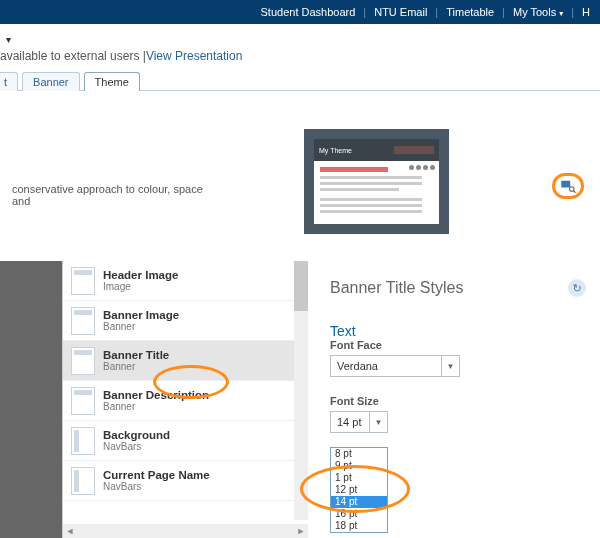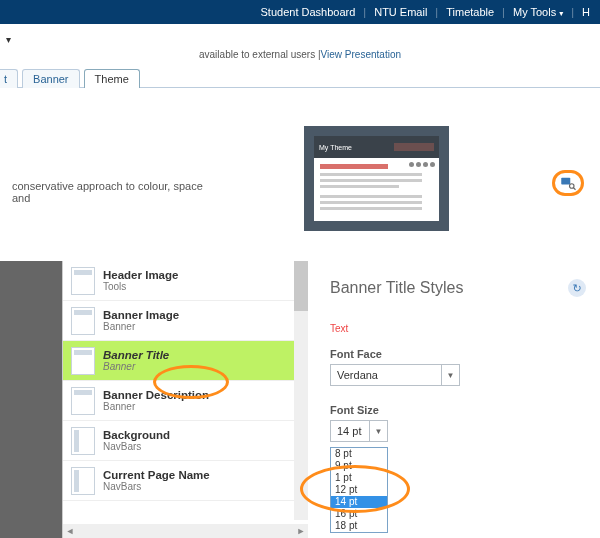--- a/index.html
+++ b/index.html
@@ -4,21 +4,21 @@
 <style>
 * { box-sizing: border-box; margin: 0; padding: 0; }
 body { font-family: Arial, sans-serif; font-size: 12px; color: #333; width: 600px; height: 538px; overflow: hidden; background: #fff; position: relative; }
 
 .topnav { background: #063d6e; height: 24px; display: flex; align-items: center; justify-content: flex-end; padding: 0 6px; color: #fff; font-size: 11px; }
 .topnav a { color: #fff; text-decoration: none; padding: 0 4px; }
 .topnav .sep { color: #6a8aa8; padding: 0 4px; }
 .topnav .chev::after { content: "▾"; font-size: 8px; margin-left: 3px; }
 
 .drop { margin: 10px 0 4px 6px; font-size: 10px; color: #333; }
-.extline { font-size: 10px; color: #555; padding-left: 0; text-align: center; }
+.extline { font-size: 12px; color: #555; padding-left: 0; }
 .extline a { color: #2a6496; text-decoration: none; }
 
 .tabs { margin-top: 8px; border-bottom: 1px solid #bcd; display: flex; gap: 4px; padding-left: 0; }
 .tab { border: 1px solid #bcd; border-bottom: none; border-top-left-radius: 3px; border-top-right-radius: 3px; padding: 3px 10px; font-size: 11px; background: #f4f8fb; color: #2a6496; position: relative; top: 1px; }
 .tab.first { border-left: none; border-top-left-radius: 0; padding-left: 4px;}
 .tab.active { background: #fff; font-weight: normal; border-color: #8ab; color: #333; }
 .tab.t1 {  }
 
 .themearea { position: relative; min-height: 170px; }
 .themedesc { font-size: 11px; color: #555; position: absolute; left: 12px; top: 92px; width: 200px; }
@@ -38,32 +38,32 @@
 .editor { position: absolute; left: 0; top: 261px; right: 0; bottom: 0; display: flex; }
 .greybar { width: 62px; background: #666; }
 .list-col { flex: 0 0 246px; border-left: 1px solid #ccc; background: #fff; position: relative; }
 .list-col .scrollv { position:absolute; right:0; top:0; bottom:18px; width:14px; background:#efefef; }
 .list-col .scrollv .thumb { position:absolute; top:0; width:100%; height:50px; background:#c8c8c8; }
 .list-col .scrollh { position:absolute; left:0; right:0; bottom:0; height:14px; background:#efefef; display:flex; align-items:center; }
 .list-col .scrollh .arr { width:14px; text-align:center; font-size:9px; color:#888; }
 
 .list { padding-top: 0; margin-right:14px; }
 .item { display: flex; align-items: center; gap: 8px; padding: 4px 8px; border-bottom: 1px solid #eee; min-height: 40px; }
-.item.selected { background: #bef264; font-style: italic; }
+.item.selected { background: #e5e5e5; }
 .item .ico { width: 24px; height: 28px; border: 1px solid #c8d2dc; background: #fff; position: relative; flex-shrink: 0; }
 .item .ico .bar { position:absolute; left:2px; right:2px; background:#cfd9e3; height:5px; }
 .item .txt .t1 { font-weight: bold; font-size: 11.5px; color: #333; }
 .item .txt .t2 { font-size: 10px; color: #777; }
 
 .oval1 { position: absolute; border: 3px solid #ff8c1a; border-radius: 50%; width: 76px; height: 34px; left: 90px; top: 104px; pointer-events:none; }
 
 .right-col { flex: 1; background: #fff; padding: 18px 22px; position: relative; }
 .refresh { position:absolute; right: 14px; top: 18px; width: 18px; height: 18px; background:#dfe9f5; border-radius:50%; display:flex; align-items:center; justify-content:center; color:#3a78b5; font-size:11px; }
 .right-col h2 { font-size: 16px; font-weight: normal; color: #666; margin-bottom: 26px; }
-.right-col .sec { font-size: 10px; color: #ef4444; margin-bottom: 14px; }
+.right-col .sec { font-size: 14px; color: #0369a1; }
 .right-col .lbl { font-size: 11px; font-weight: bold; color: #555; margin-bottom: 4px; }
 .sel { width: 130px; height: 22px; border: 1px solid #b8c0c8; display:flex; align-items:center; padding: 0 6px; font-size: 11px; color:#333; position:relative; margin-bottom: 18px; }
 .sel .dd { position:absolute; right:0; top:0; width:18px; height:100%; border-left:1px solid #b8c0c8; display:flex; align-items:center; justify-content:center; font-size:8px; color:#666; }
 .sel.sm { width: 58px; margin-bottom: 0;}
 
 .dropdown-open { position: absolute; left: 22px; top: 186px; width: 58px; border: 1px solid #7aa3c8; background:#fff; }
 .dropdown-open .opt { font-size: 10px; padding: 0 4px; line-height: 12px; color:#333; white-space:nowrap; }
 .dropdown-open .opt.sel-opt { background:#3391e6; color:#fff; }
 
 .oval2 { position: absolute; border: 3px solid #ff8c1a; border-radius: 50%; width: 110px; height: 48px; left: -8px; top: 204px; pointer-events:none; }
@@ -132,21 +132,21 @@
 <div class="editor">
   <div class="greybar"></div>
   <div class="list-col">
     <div class="list" id="list">
         <div class="item">
           <div class="ico">
             <div class="bar" style="top: 2px;"></div>
           </div>
           <div class="txt">
             <div class="t1">Header Image</div>
-            <div class="t2">Tools</div>
+            <div class="t2">Image</div>
           </div>
         </div>
         <div class="item">
           <div class="ico">
             <div class="bar" style="top: 2px;"></div>
           </div>
           <div class="txt">
             <div class="t1">Banner Image</div>
             <div class="t2">Banner</div>
           </div>

